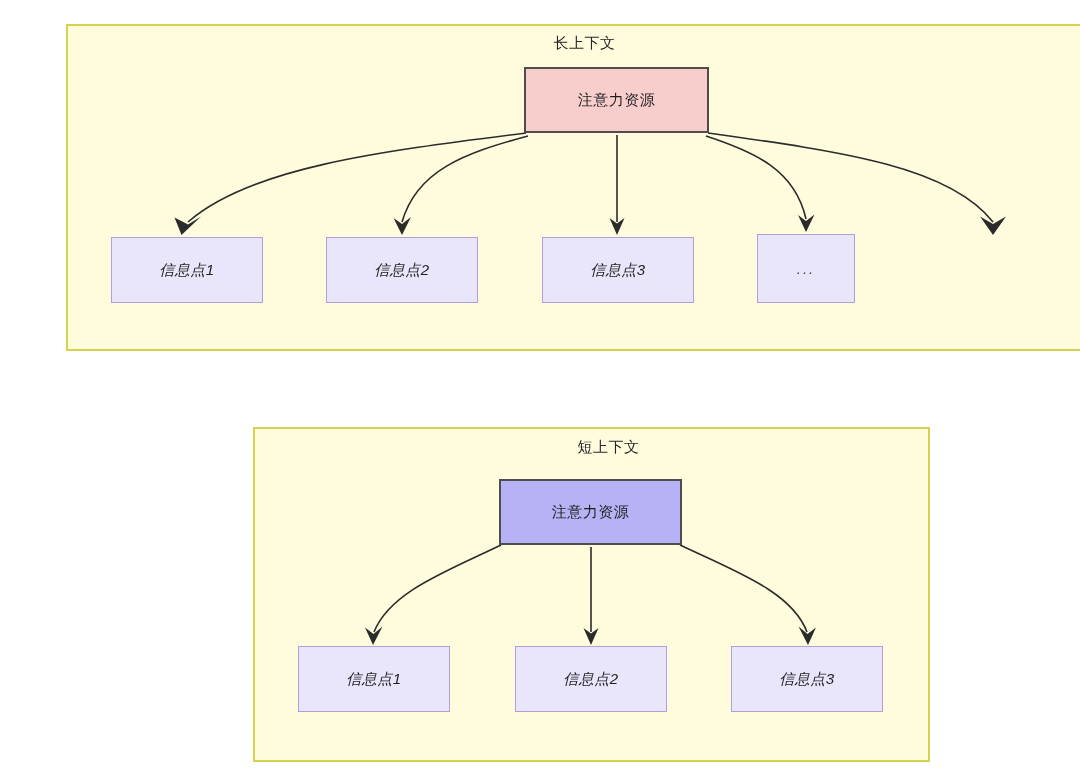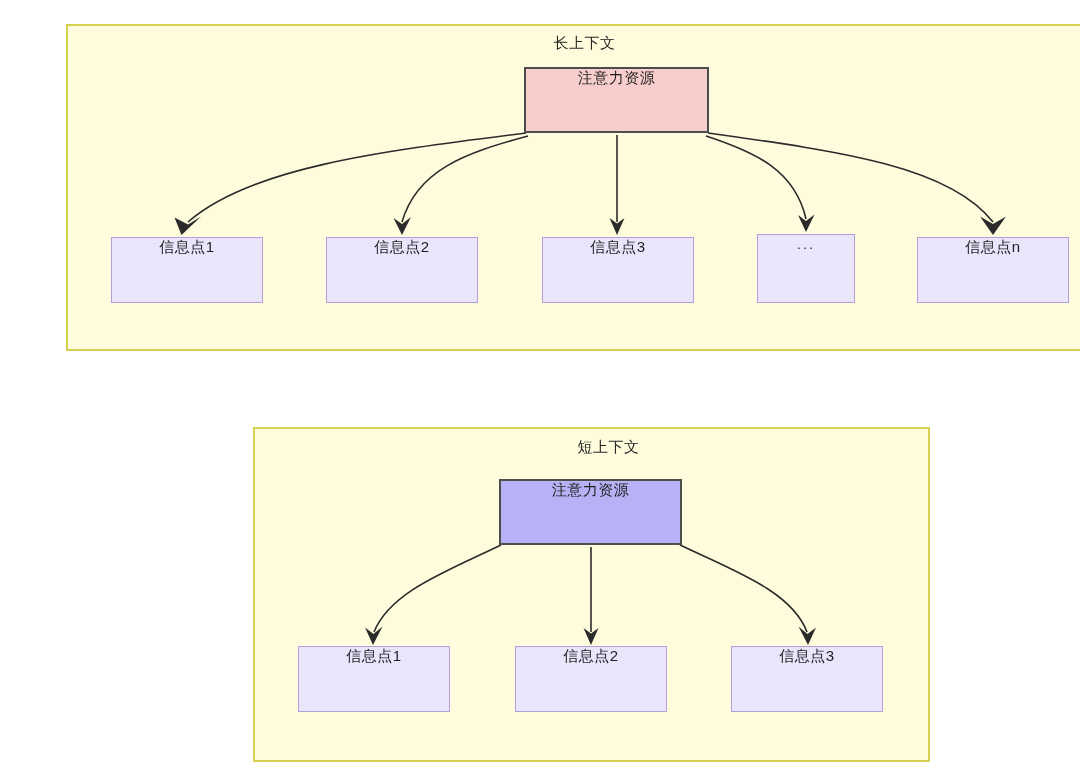--- a/index.html
+++ b/index.html
@@ -51,38 +51,39 @@
     letter-spacing: 0.5px;
     white-space: nowrap;
   }
   #panel-long .panel-title { top: 8px; }
   #panel-short .panel-title { top: 9px; padding-left: 34px; }
 
   .node {
     position: absolute;
     box-sizing: border-box;
     display: flex;
-    align-items: flex-start;
+    align-items: center;
     justify-content: center;
     font-size: 15px;
     color: #1f1f1f;
     letter-spacing: 0.5px;
     white-space: nowrap;
   }
   .node-root-pink {
     background: #f8cecc;
     border: 2px solid #4d4d4d;
   }
   .node-root-blue {
     background: #b7b2f5;
     border: 2px solid #4d4d4d;
   }
   .node-info {
     background: #e9e6fc;
     border: 1.6px solid #b39ddb;
+    font-style: italic;
   }
   .node-ellipsis {
     color: #3d3d3d;
     letter-spacing: 2px;
     font-size: 15px;
   }
 
   
   #root-long   { left: 479px; top: 67px;  width: 185px; height: 66px; }
   #long-info-1 { left: 66px;  top: 237px; width: 152px; height: 66px; }
@@ -174,23 +175,20 @@
   </div>
   <div class="node node-info" id="long-info-2">
     <span>信息点2</span>
   </div>
   <div class="node node-info" id="long-info-3">
     <span>信息点3</span>
   </div>
   <div class="node node-info" id="long-info-e">
     <span class="node-ellipsis">...</span>
   </div>
-  <div class="node node-info" id="long-info-n">
-    <span>信息点n</span>
-  </div>
 
   <div class="node node-root-blue" id="root-short">
     <span>注意力资源</span>
   </div>
 
   <div class="node node-info" id="short-info-1">
     <span>信息点1</span>
   </div>
   <div class="node node-info" id="short-info-2">
     <span>信息点2</span>

